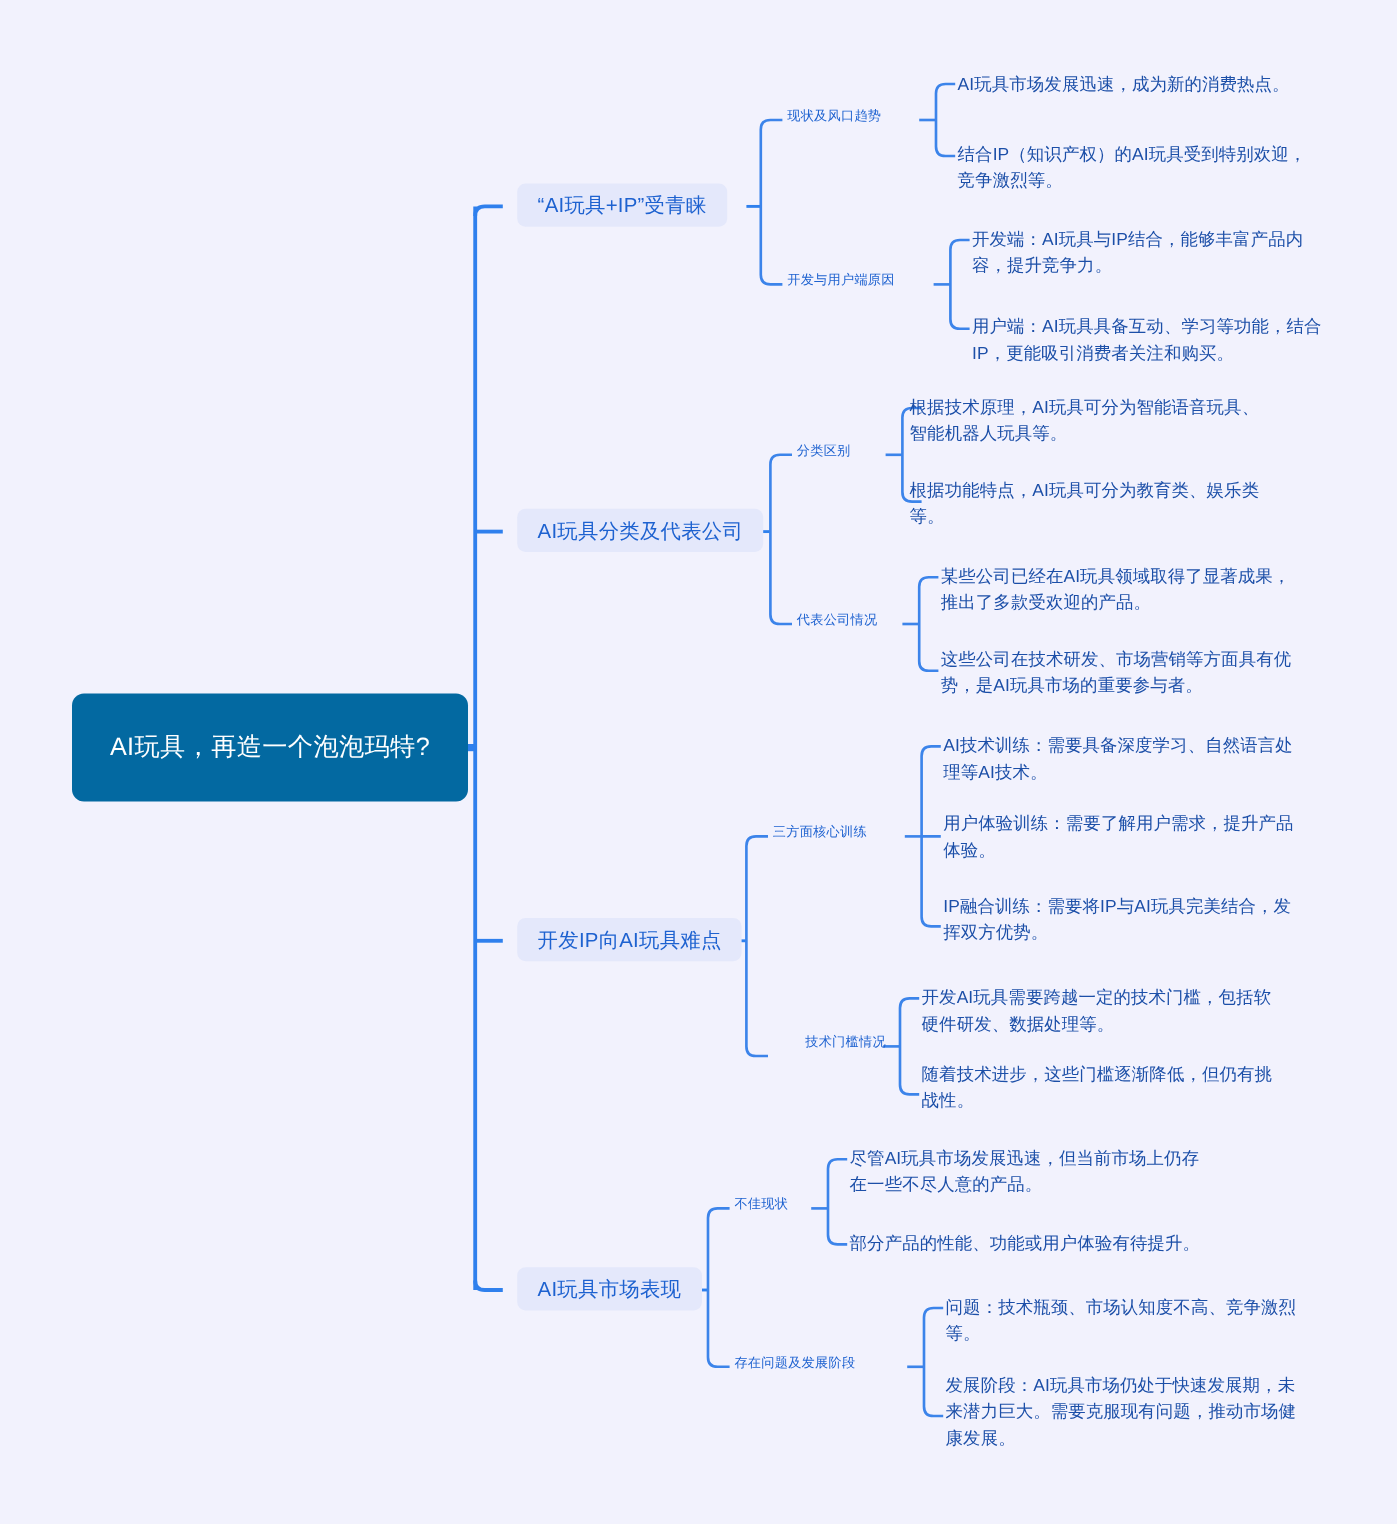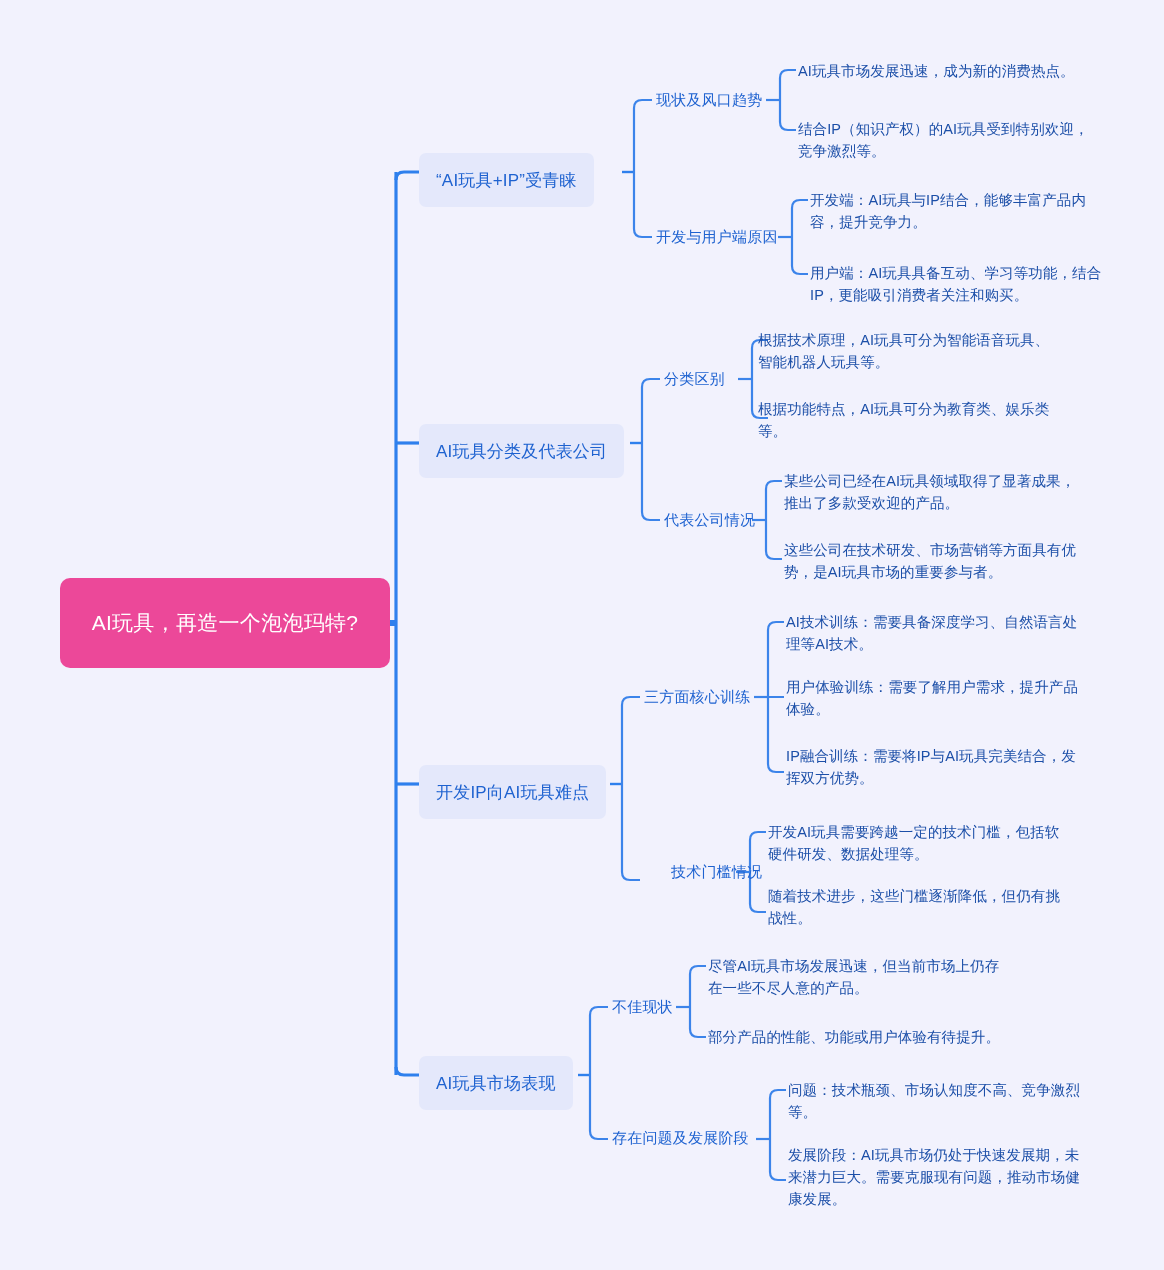--- a/index.html
+++ b/index.html
@@ -14,50 +14,51 @@
     position: relative;
   }
   #canvas { position: absolute; left: 0; top: 0; width: 1164px; height: 1270px; }
   svg.links { position: absolute; left: 0; top: 0; width: 1164px; height: 1270px; pointer-events: none; }
 
   
   .root-node {
     position: absolute;
     left: 60px; top: 578px;
     width: 330px; height: 90px;
-    background: #ec4899;
+    background: #0369a1;
     border-radius: 10px;
     display: flex; align-items: center; justify-content: center;
     text-align: center;
     color: #ffffff;
     font-size: 21px;
     line-height: 1.45;
     padding: 4px 22px;
     letter-spacing: 0.3px;
   }
 
   
   .l2-node {
     position: absolute;
     background: #e4e8fb;
     border-radius: 7px;
     color: #1e62d0;
     font-size: 17px;
-    height: 54px;
+    height: 36px;
     display: flex; align-items: center; justify-content: center;
     padding: 12px 17px;
     white-space: nowrap;
     letter-spacing: 0.2px;
+    margin-left: 12px;
   }
 
   
   .l3-node {
     position: absolute;
     color: #1e62d0;
-    font-size: 15px;
+    font-size: 11px;
     white-space: nowrap;
     letter-spacing: 0.2px;
     line-height: 1.3;
   }
 
   
   .leaf {
     position: absolute;
     color: #1c4fa8;
     font-size: 14.5px;

